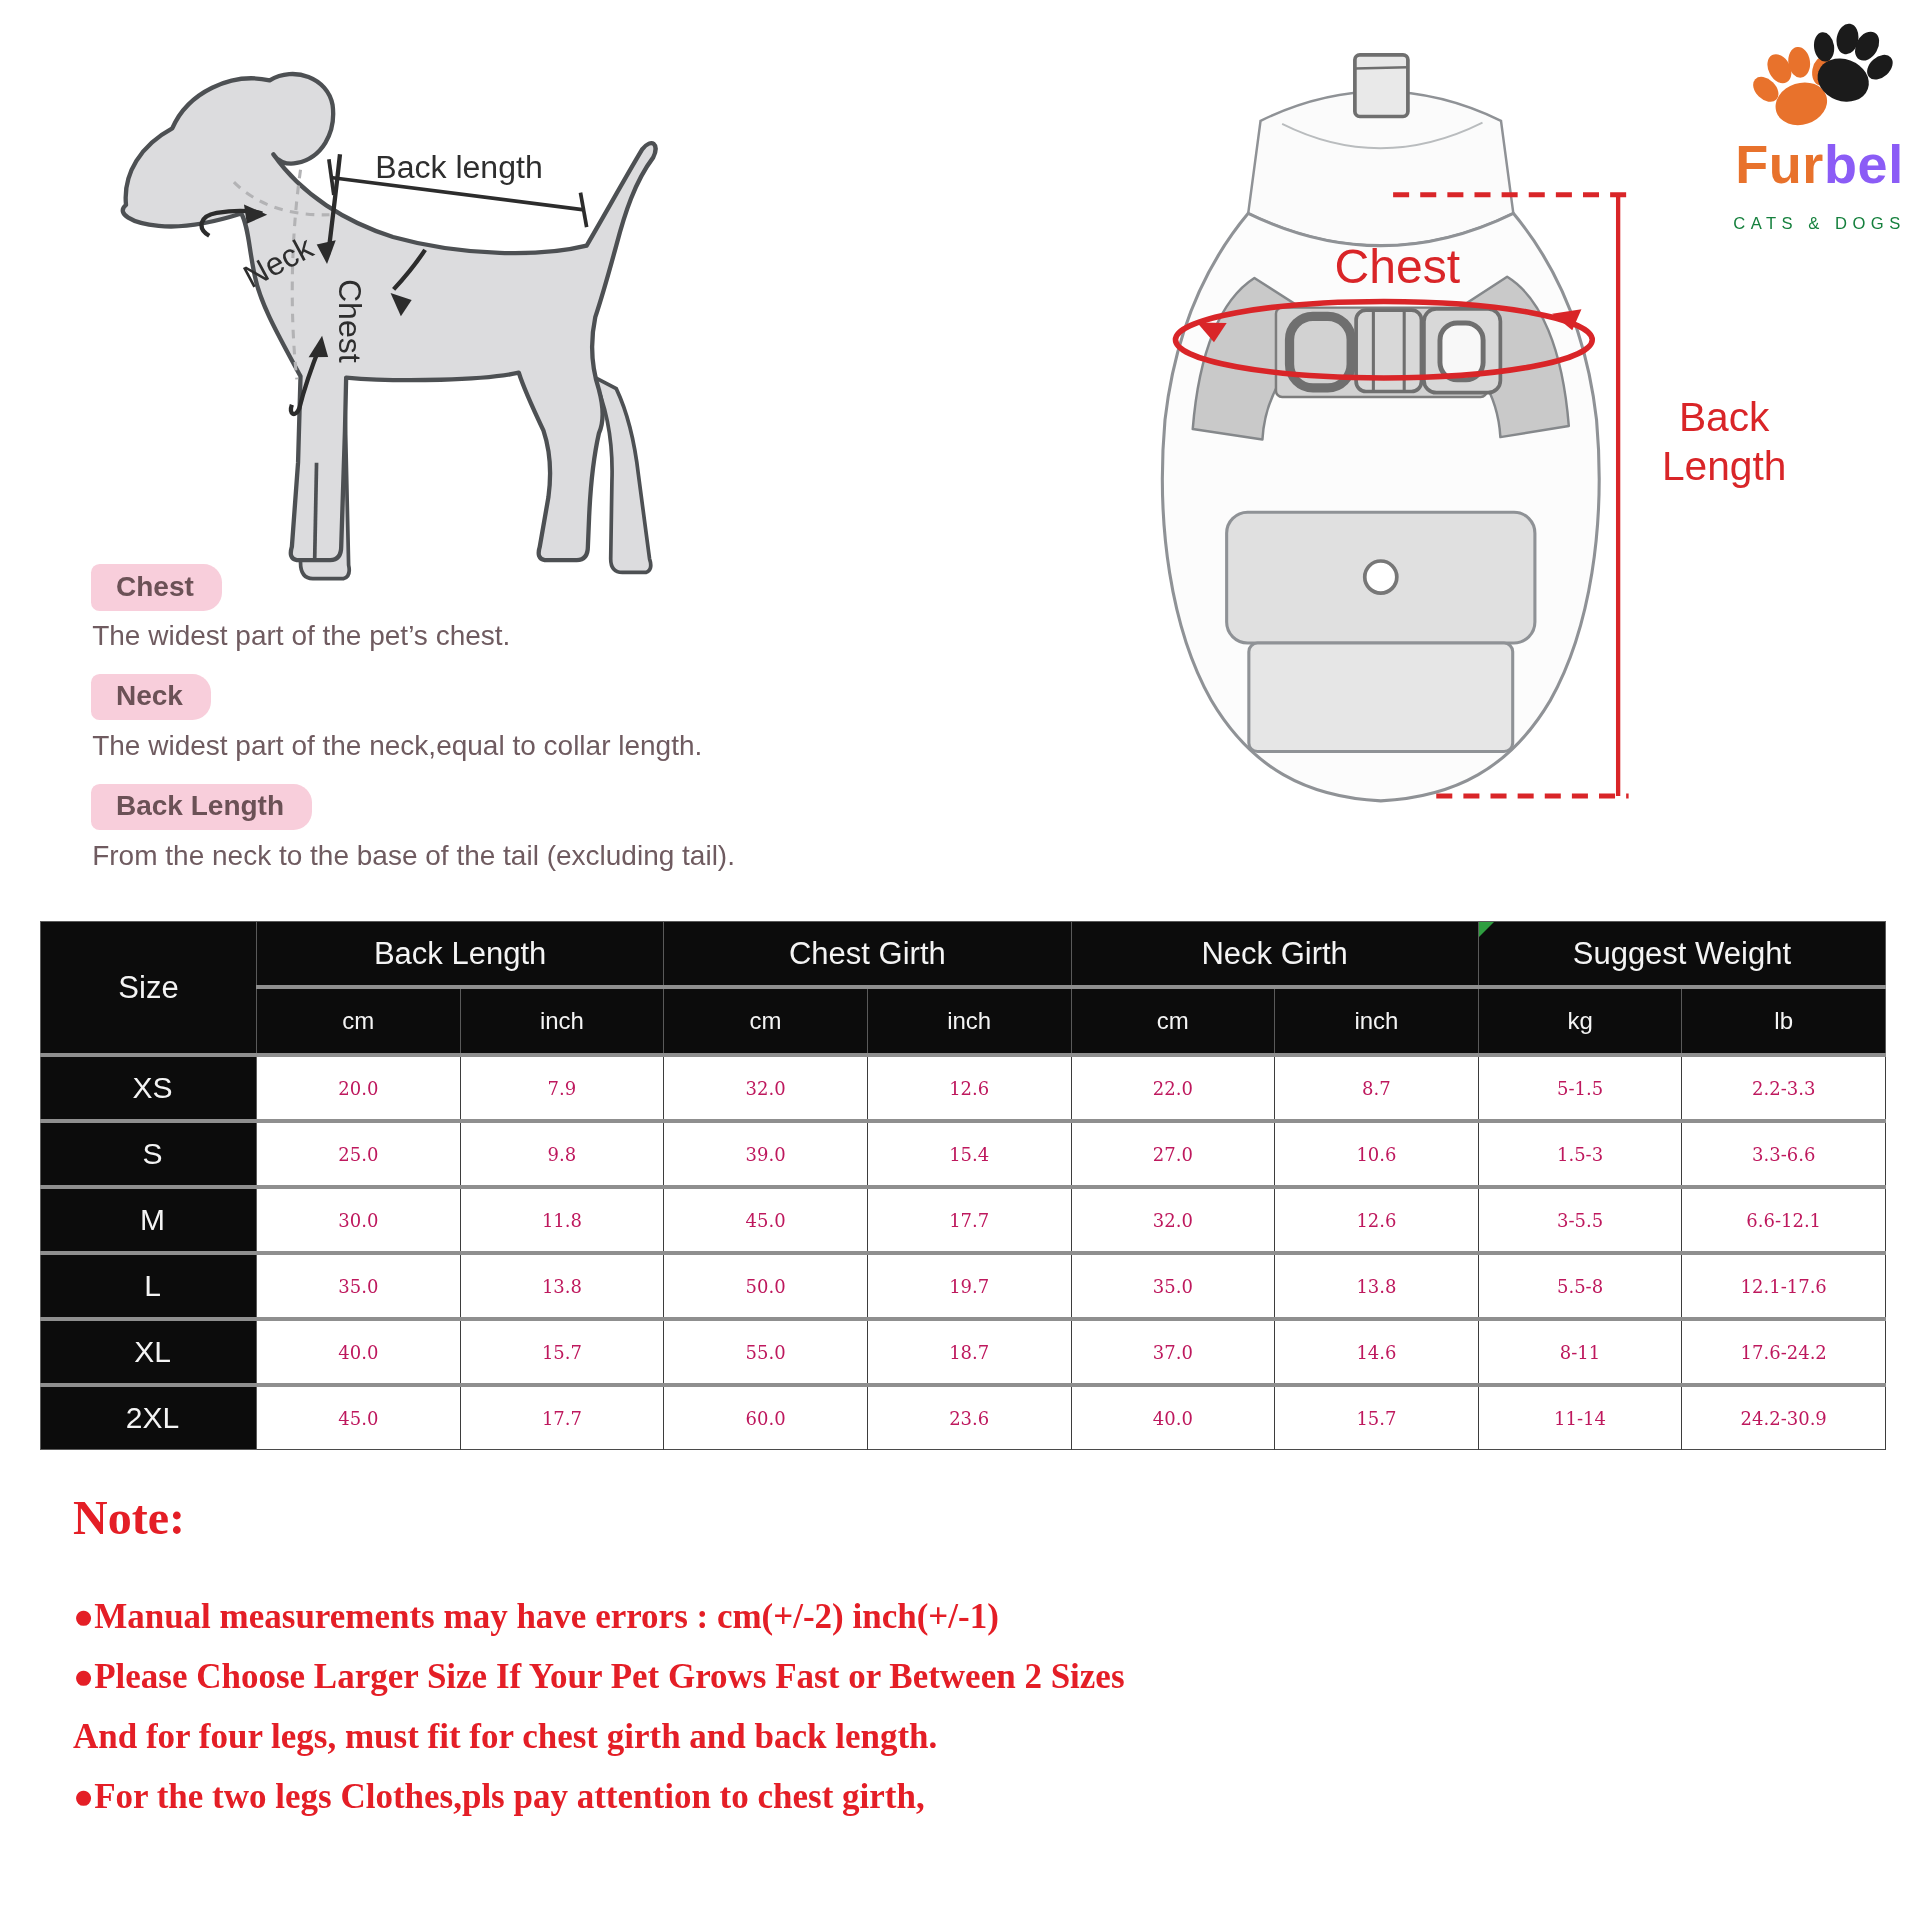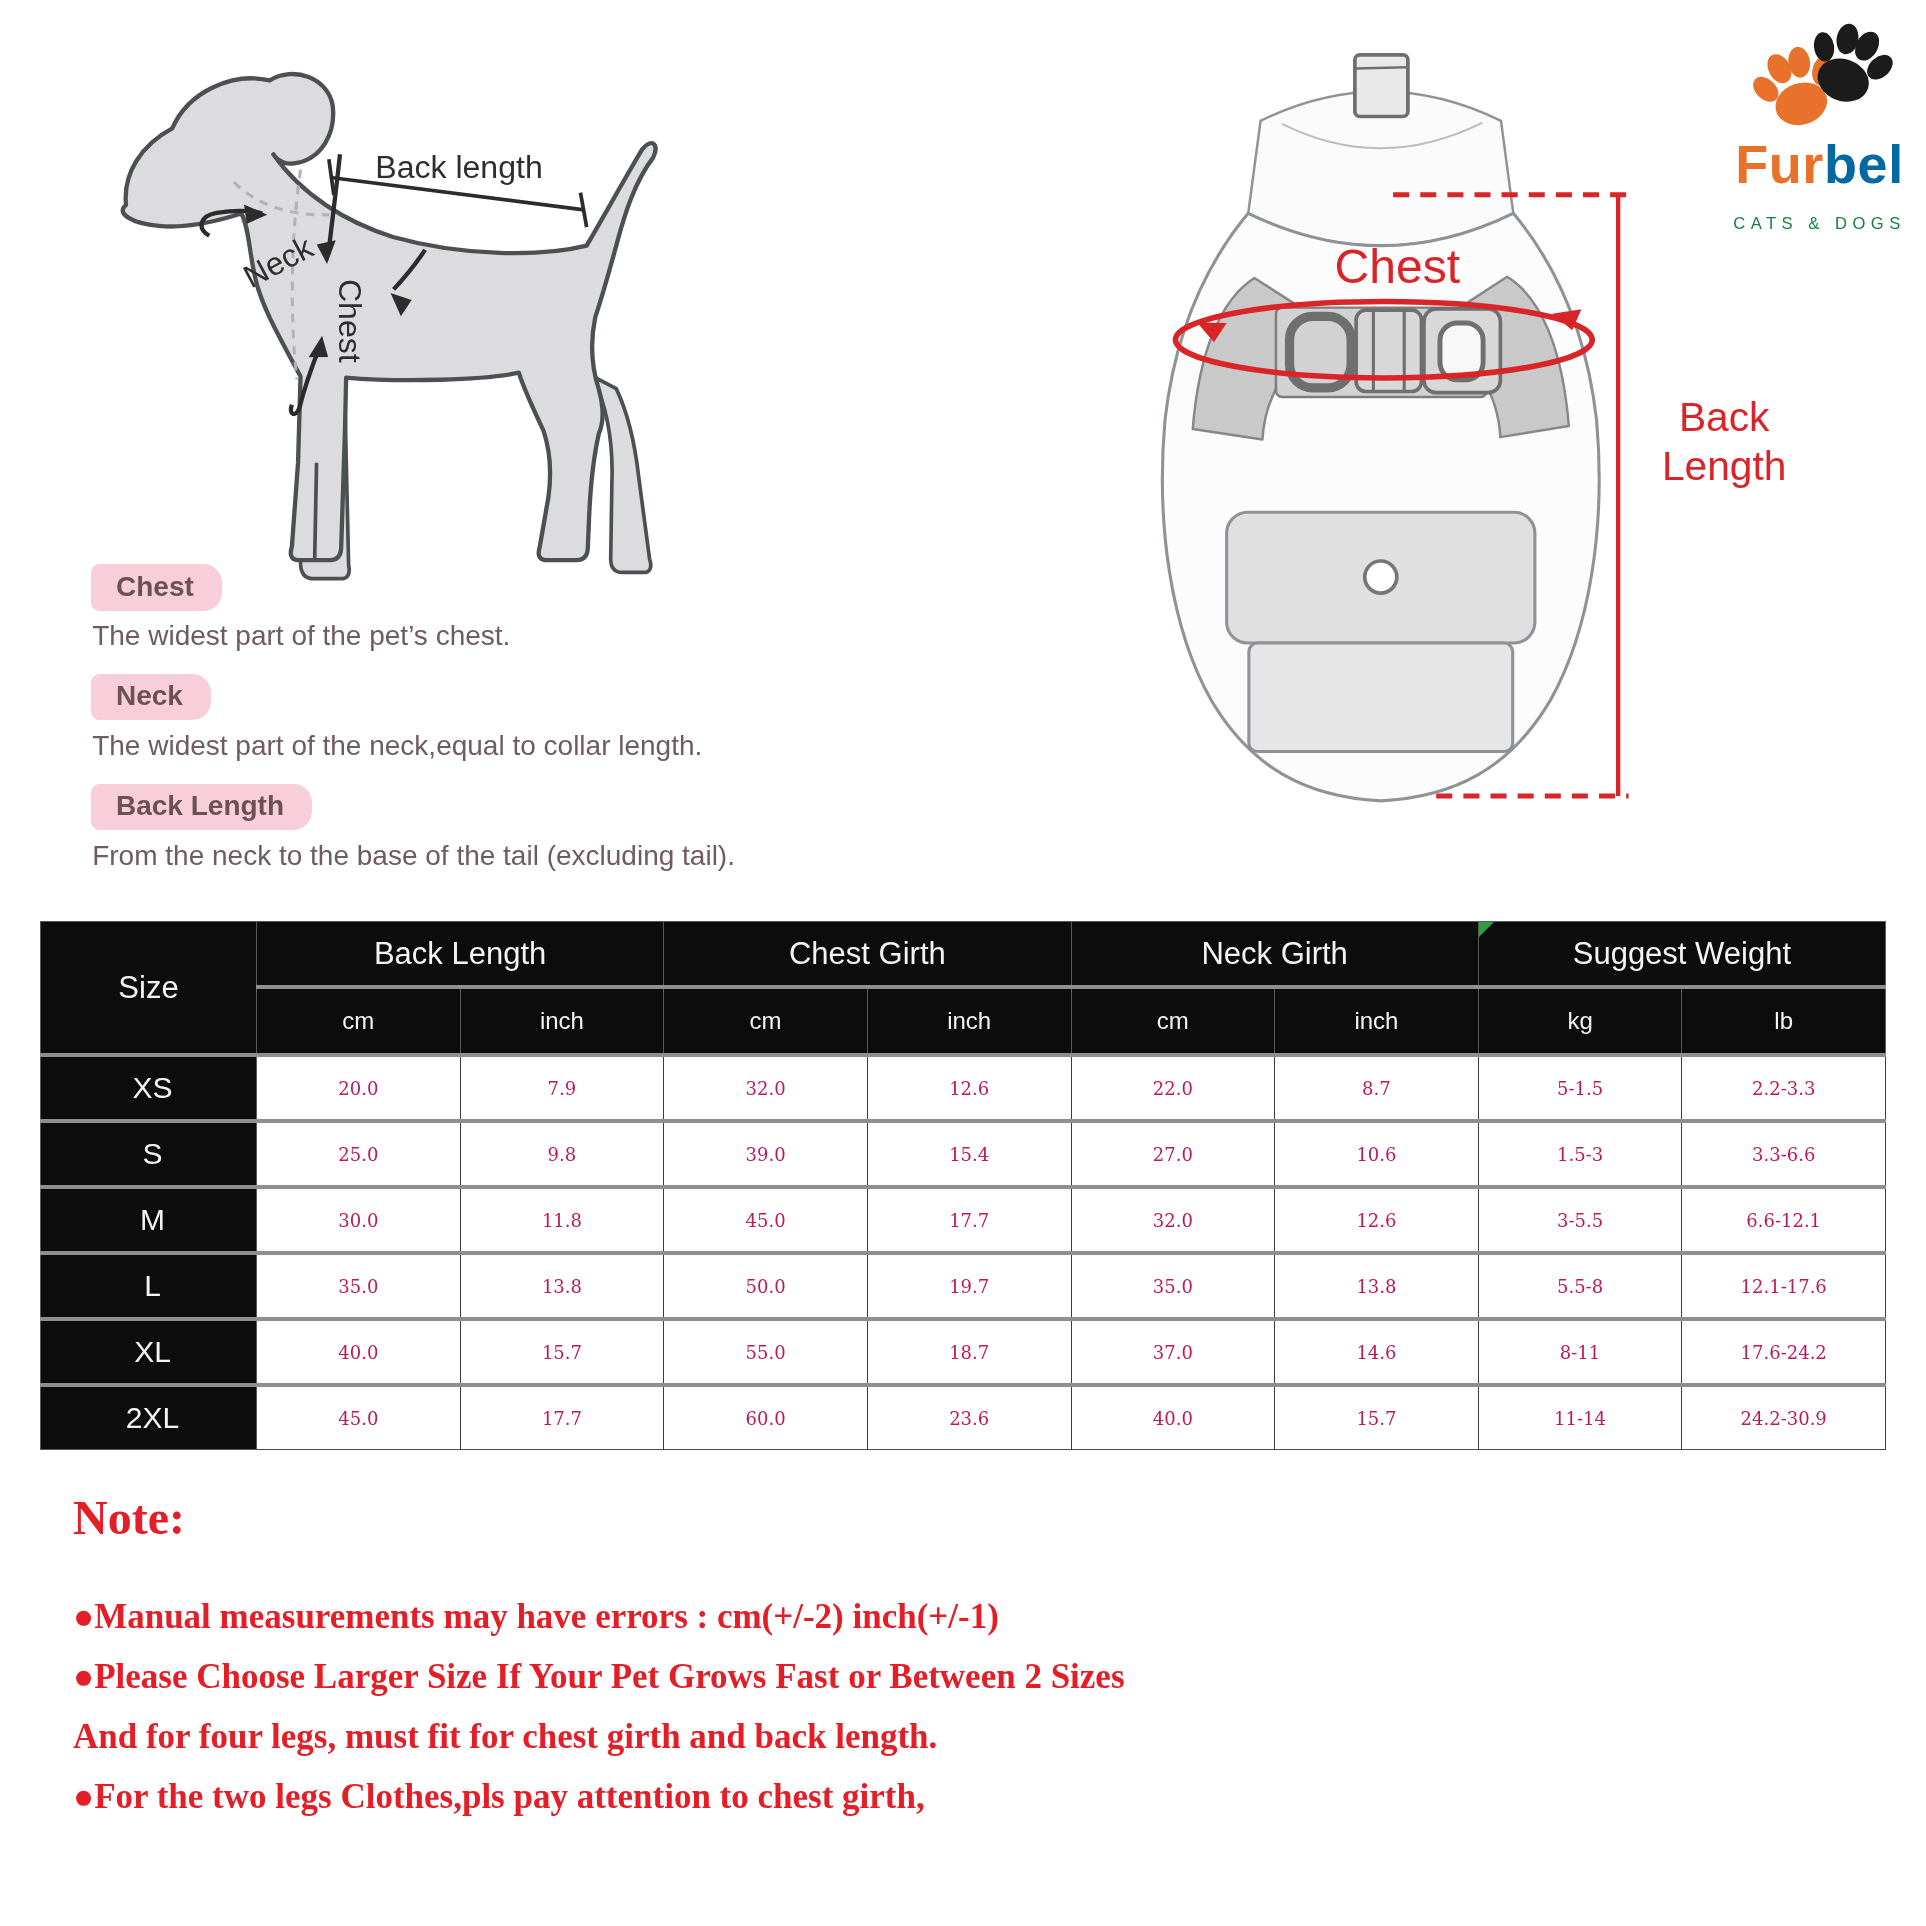--- a/index.html
+++ b/index.html
@@ -17,21 +17,21 @@
     font-size:28px;line-height:1;padding:8.6px 28px 10px 25px;border-radius:8.6px 18.5px 18.5px 8.6px;
   }
   .def-text{font-size:28px;color:#6f5b60;margin:8.6px 0 21px 1.2px;line-height:1.2;}
   
   #jacket-diagram{position:absolute;left:1128px;top:18.5px;width:709px;height:814px;}
   .red-note-svg{font-family:"Liberation Sans",sans-serif;fill:#d92528;}
   
   #logo{position:absolute;left:1713px;top:23.4px;width:213px;text-align:center;}
   .brand-word{font-size:54px;font-weight:bold;line-height:1;letter-spacing:0.6px;margin-top:3.7px;}
   .brand-orange{color:#e8722c;}
-  .brand-black{color:#0369a1;}
+  .brand-black{color:#8b5cf6;}
   .brand-tagline{font-size:16.6px;letter-spacing:5.5px;color:#15803d;font-weight:normal;margin-top:23px;}
   
   #size-table-wrap{position:absolute;left:40px;top:921px;width:1846px;}
   table.sizetable{width:100%;border-collapse:collapse;table-layout:fixed;}
   .sizetable th,.sizetable td{text-align:center;vertical-align:middle;}
   .sizetable th{
     background:#0c0c0c;color:#f4f4f4;font-weight:normal;
     font-size:31px;border:1.8px solid #5a5a5a;
   }
   .sizetable th.unit{font-size:24px;}

